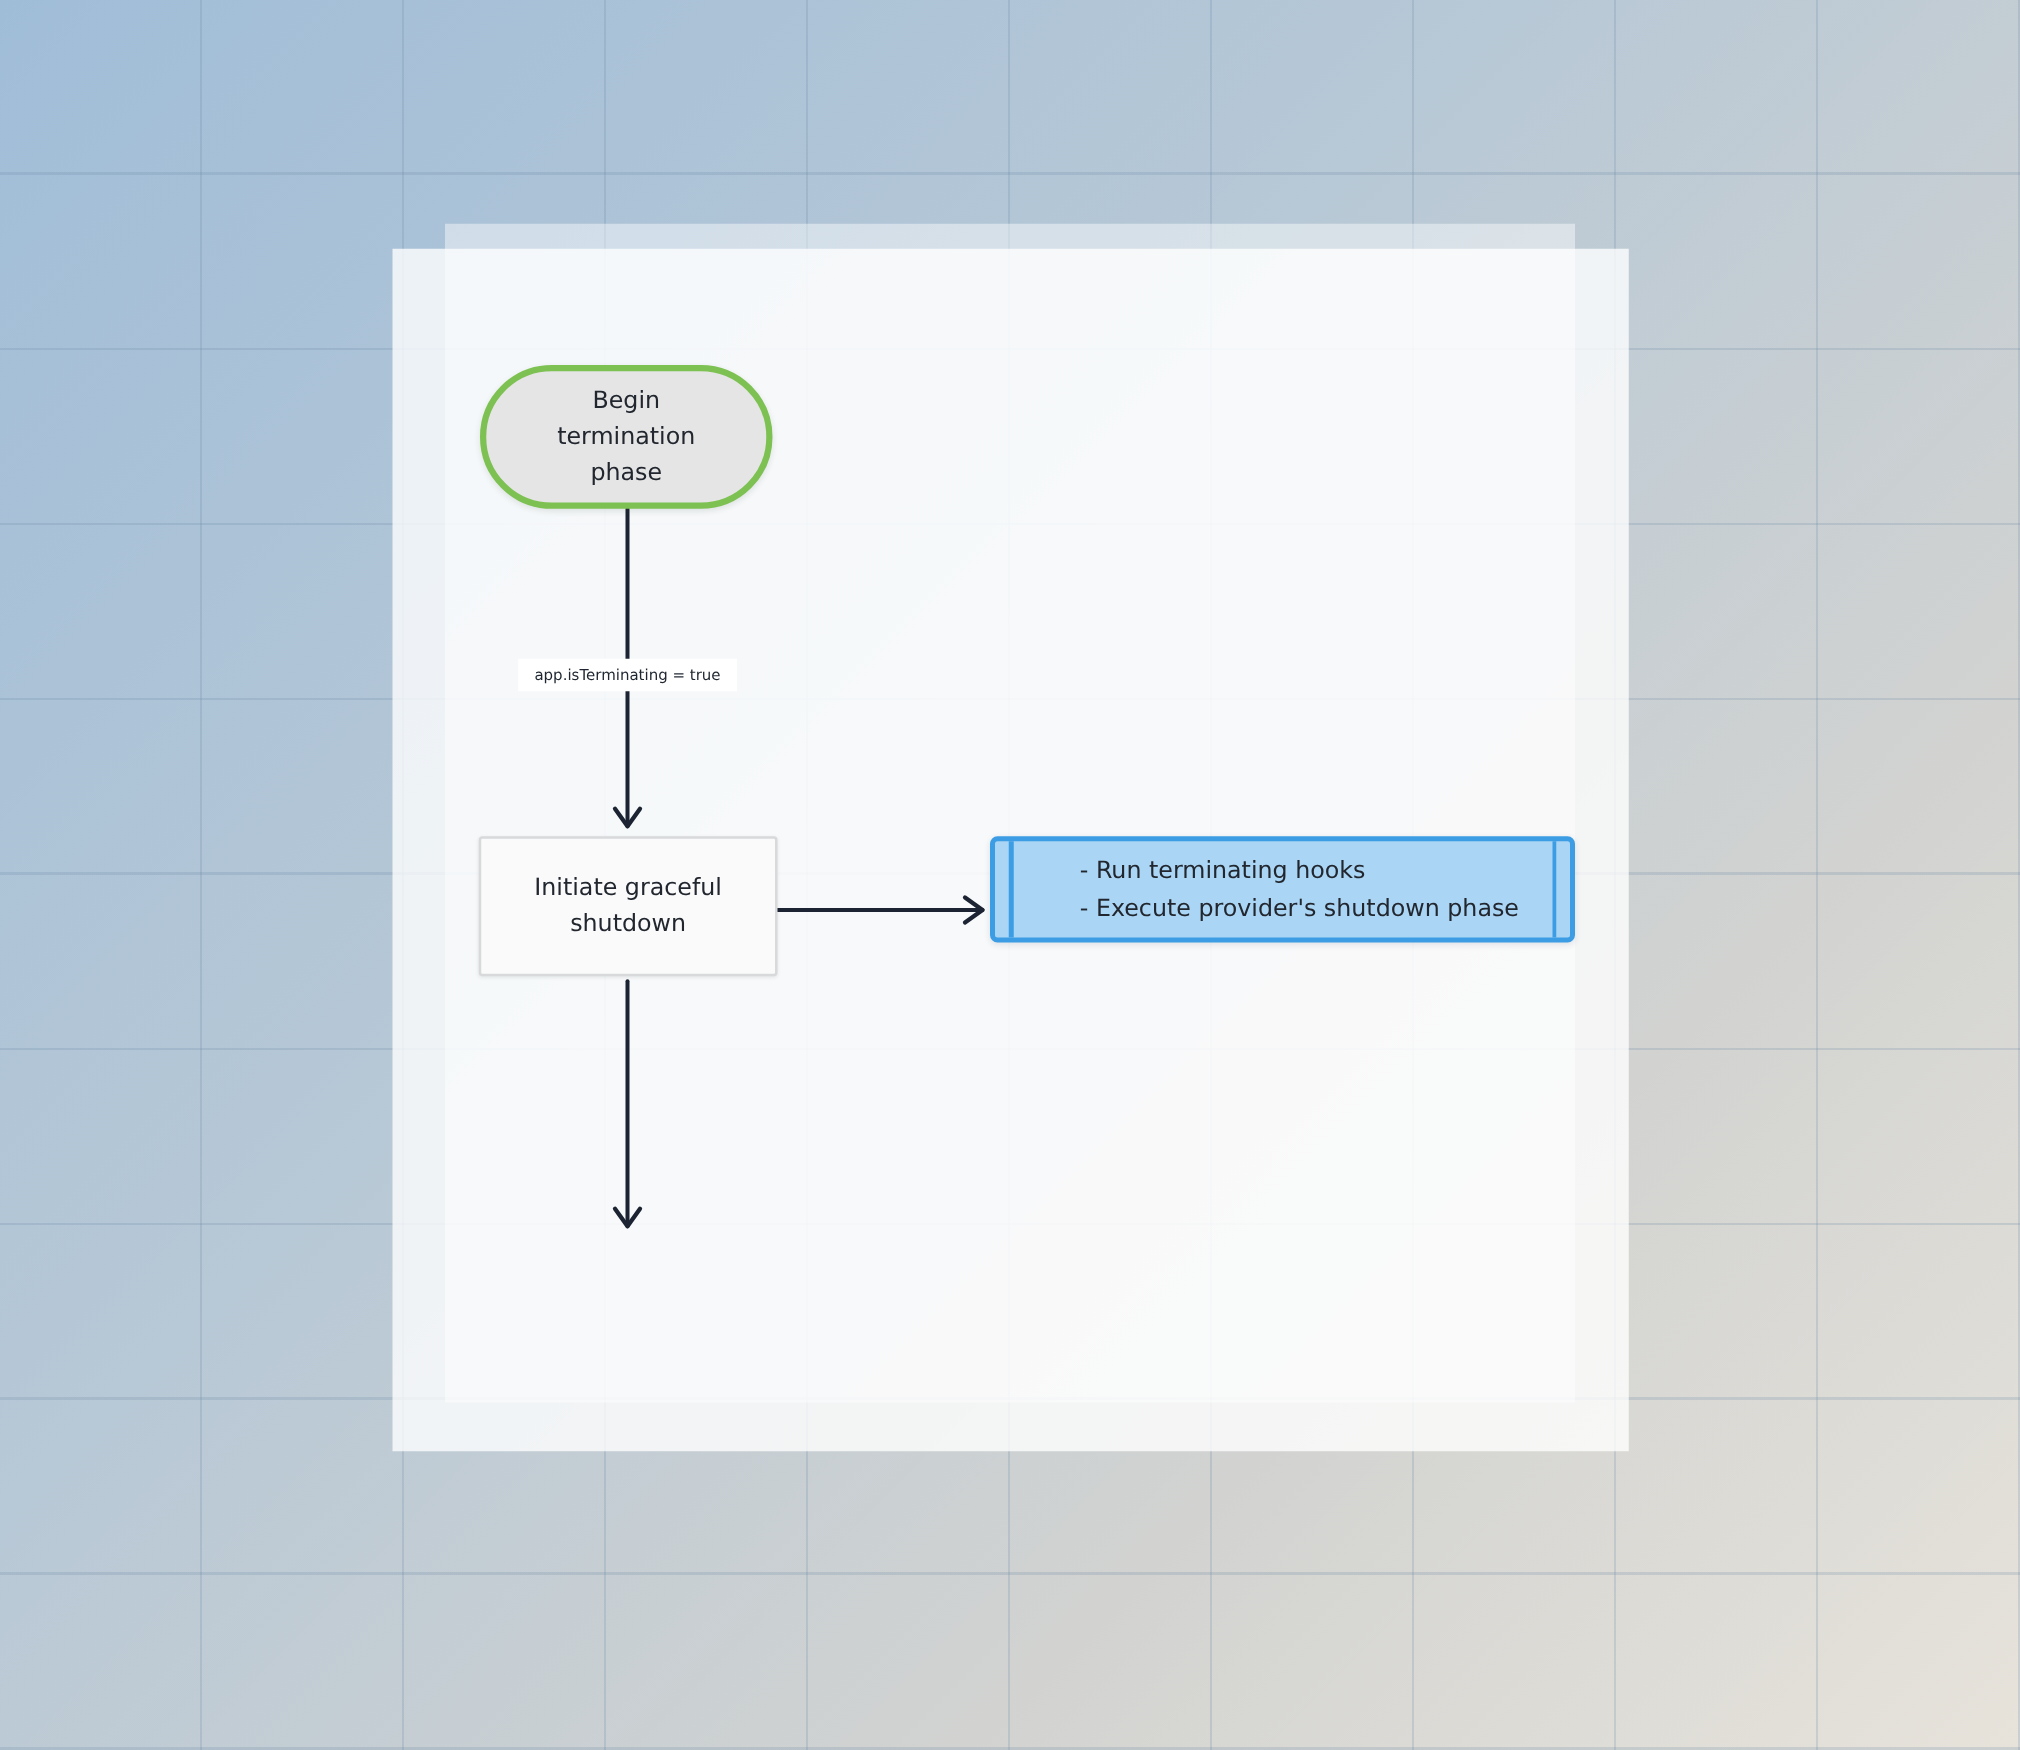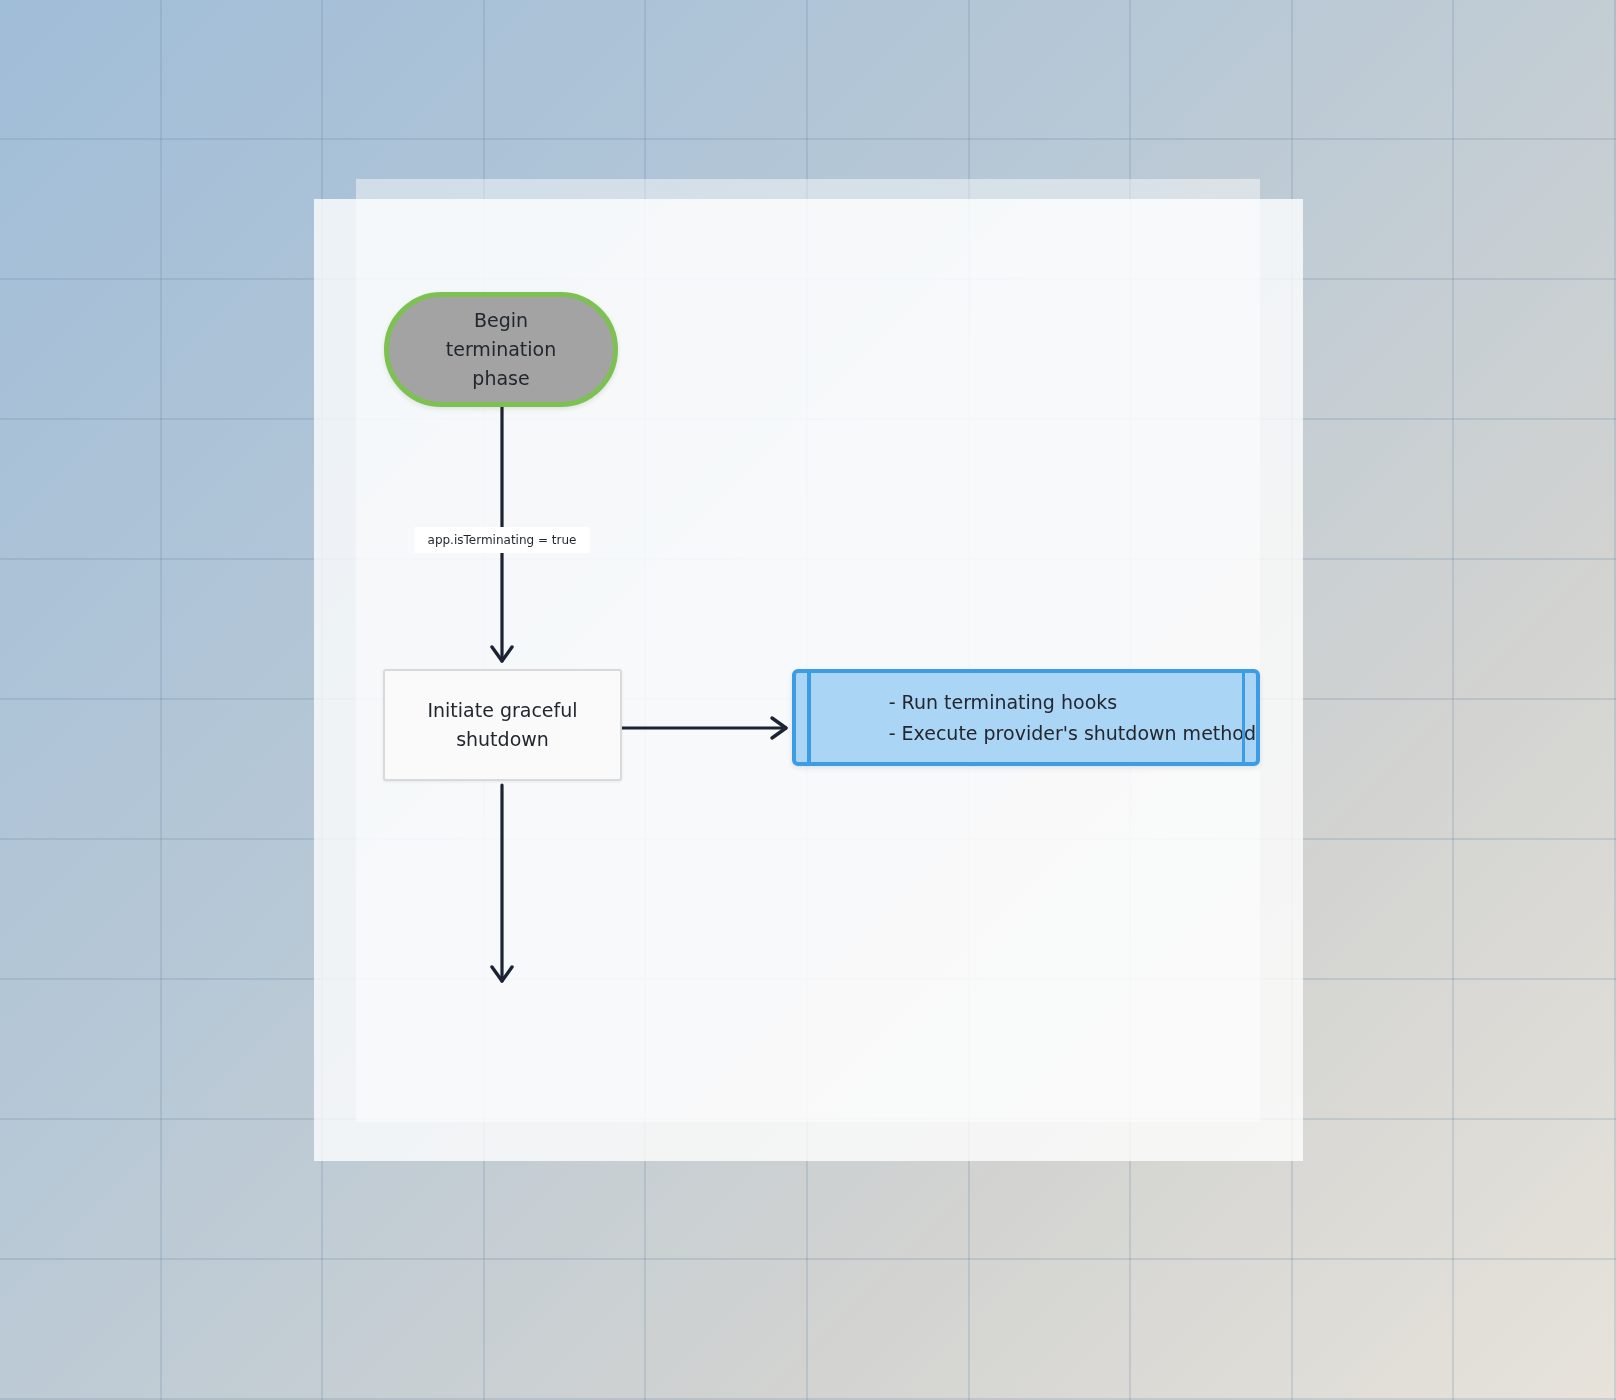--- a/index.html
+++ b/index.html
@@ -57,42 +57,42 @@
     display: flex;
     align-items: center;
     justify-content: center;
     box-sizing: border-box;
     color: #22272f;
     font-size: 19px;
     line-height: 29px;
     text-align: center;
   }
   .stadium {
-    background: #a3a3a3;
+    background: #e5e5e5;
     border: 5px solid #7dc153;
     border-radius: 70px;
     box-shadow: 0 2px 5px rgba(40,60,30,0.12);
   }
   .stadium .node-label { max-width: 132px; }
   .node-start { left: 384px; top: 292px; width: 234px; height: 115px; }
   .node-end   { left: 383px; top: 989px; width: 239px; height: 122px; }
   .node-process {
     left: 383px; top: 669px; width: 239px; height: 112px;
     background: #fafafa;
     border: 2px solid #d7d9da;
     border-radius: 3px;
     box-shadow: 0 1px 3px rgba(0,0,0,0.07);
   }
   .node-process .node-label { max-width: 175px; }
   .node-subroutine {
-    left: 792px; top: 669px; width: 468px; height: 97px;
+    left: 792px; top: 669px; width: 468px; height: 85px;
     background: #aad5f4;
     border: 4px solid #3d9de4;
     border-radius: 6px;
-    justify-content: flex-end;
+    justify-content: center;
     box-shadow: 0 2px 5px rgba(30,60,90,0.12);
   }
   .sub-bar {
     position: absolute;
     top: 0; bottom: 0;
     width: 3.5px;
     background: #3d9de4;
   }
   .sub-bar-left  { left: 11px; }
   .sub-bar-right { right: 11px; }
@@ -142,19 +142,19 @@
   </div>
 
   <div class="node node-process">
     <span class="node-label">Initiate graceful shutdown</span>
   </div>
 
   <div class="node node-subroutine">
     <span class="sub-bar sub-bar-left"></span>
     <div class="sub-text">
       <div>- Run terminating hooks</div>
-      <div>- Execute provider's shutdown method</div>
+      <div>- Execute provider's shutdown phase</div>
     </div>
     <span class="sub-bar sub-bar-right"></span>
   </div>
 
 
 </div>
 
 </body></html>

